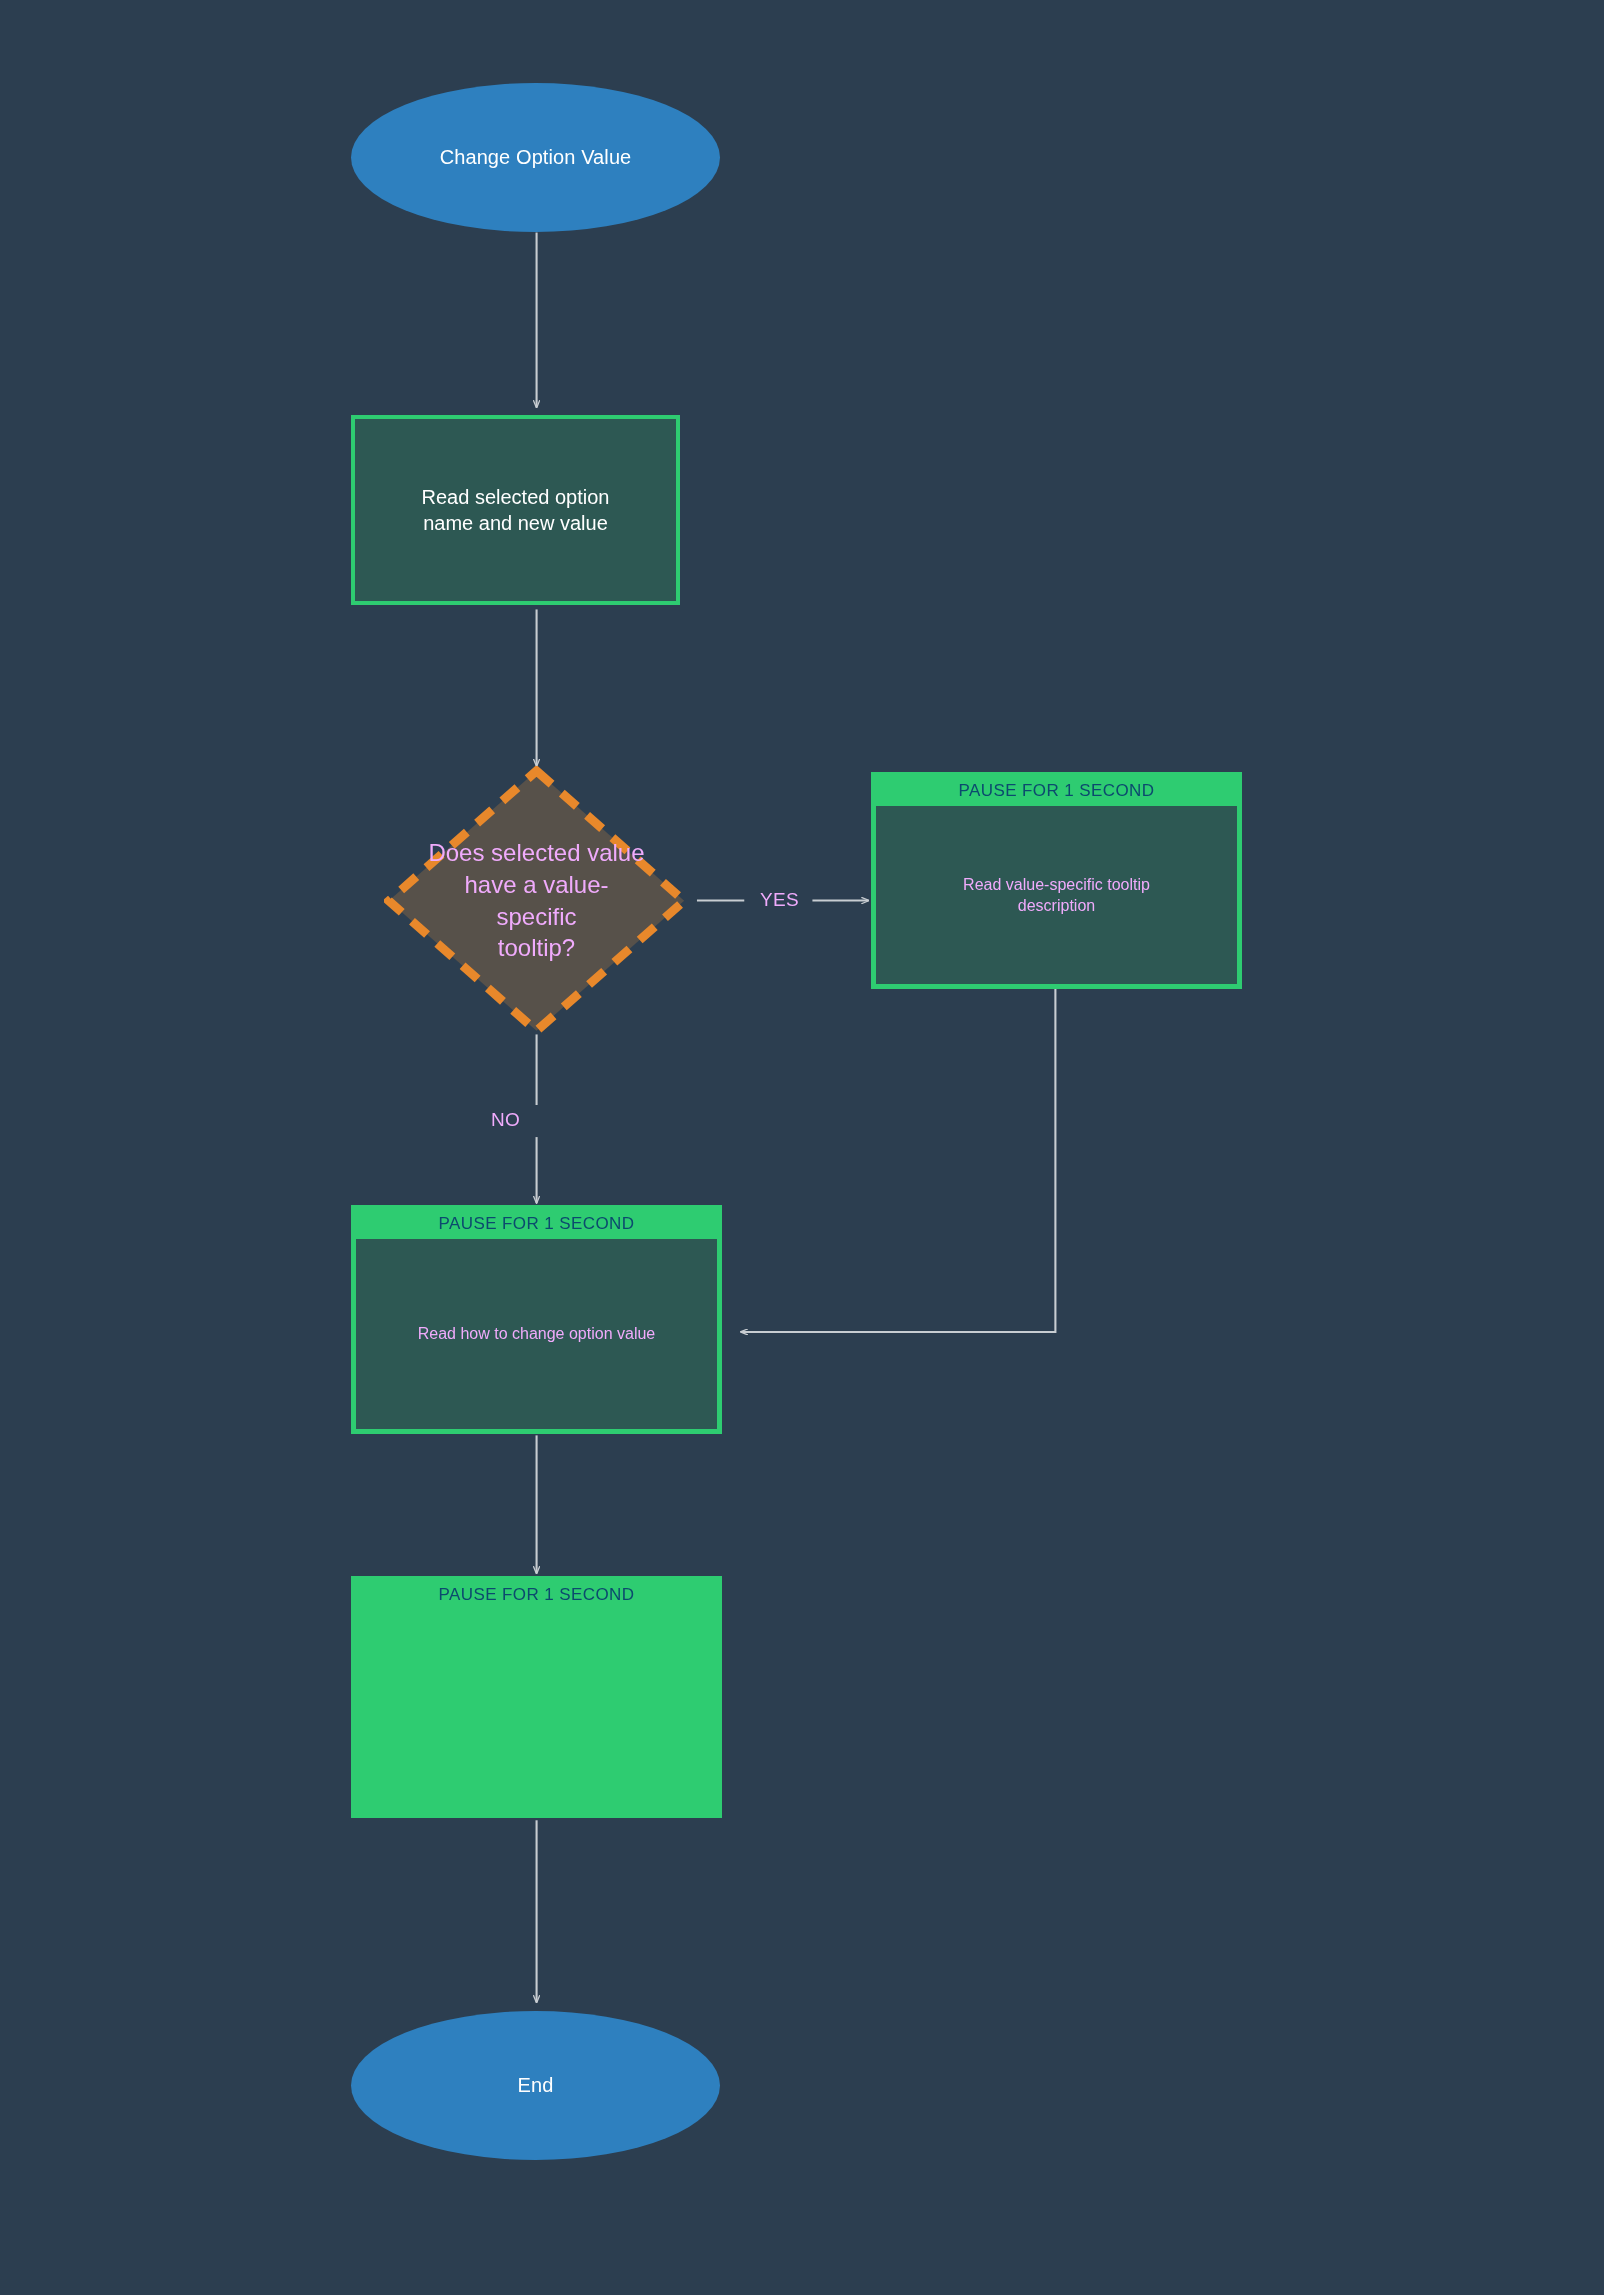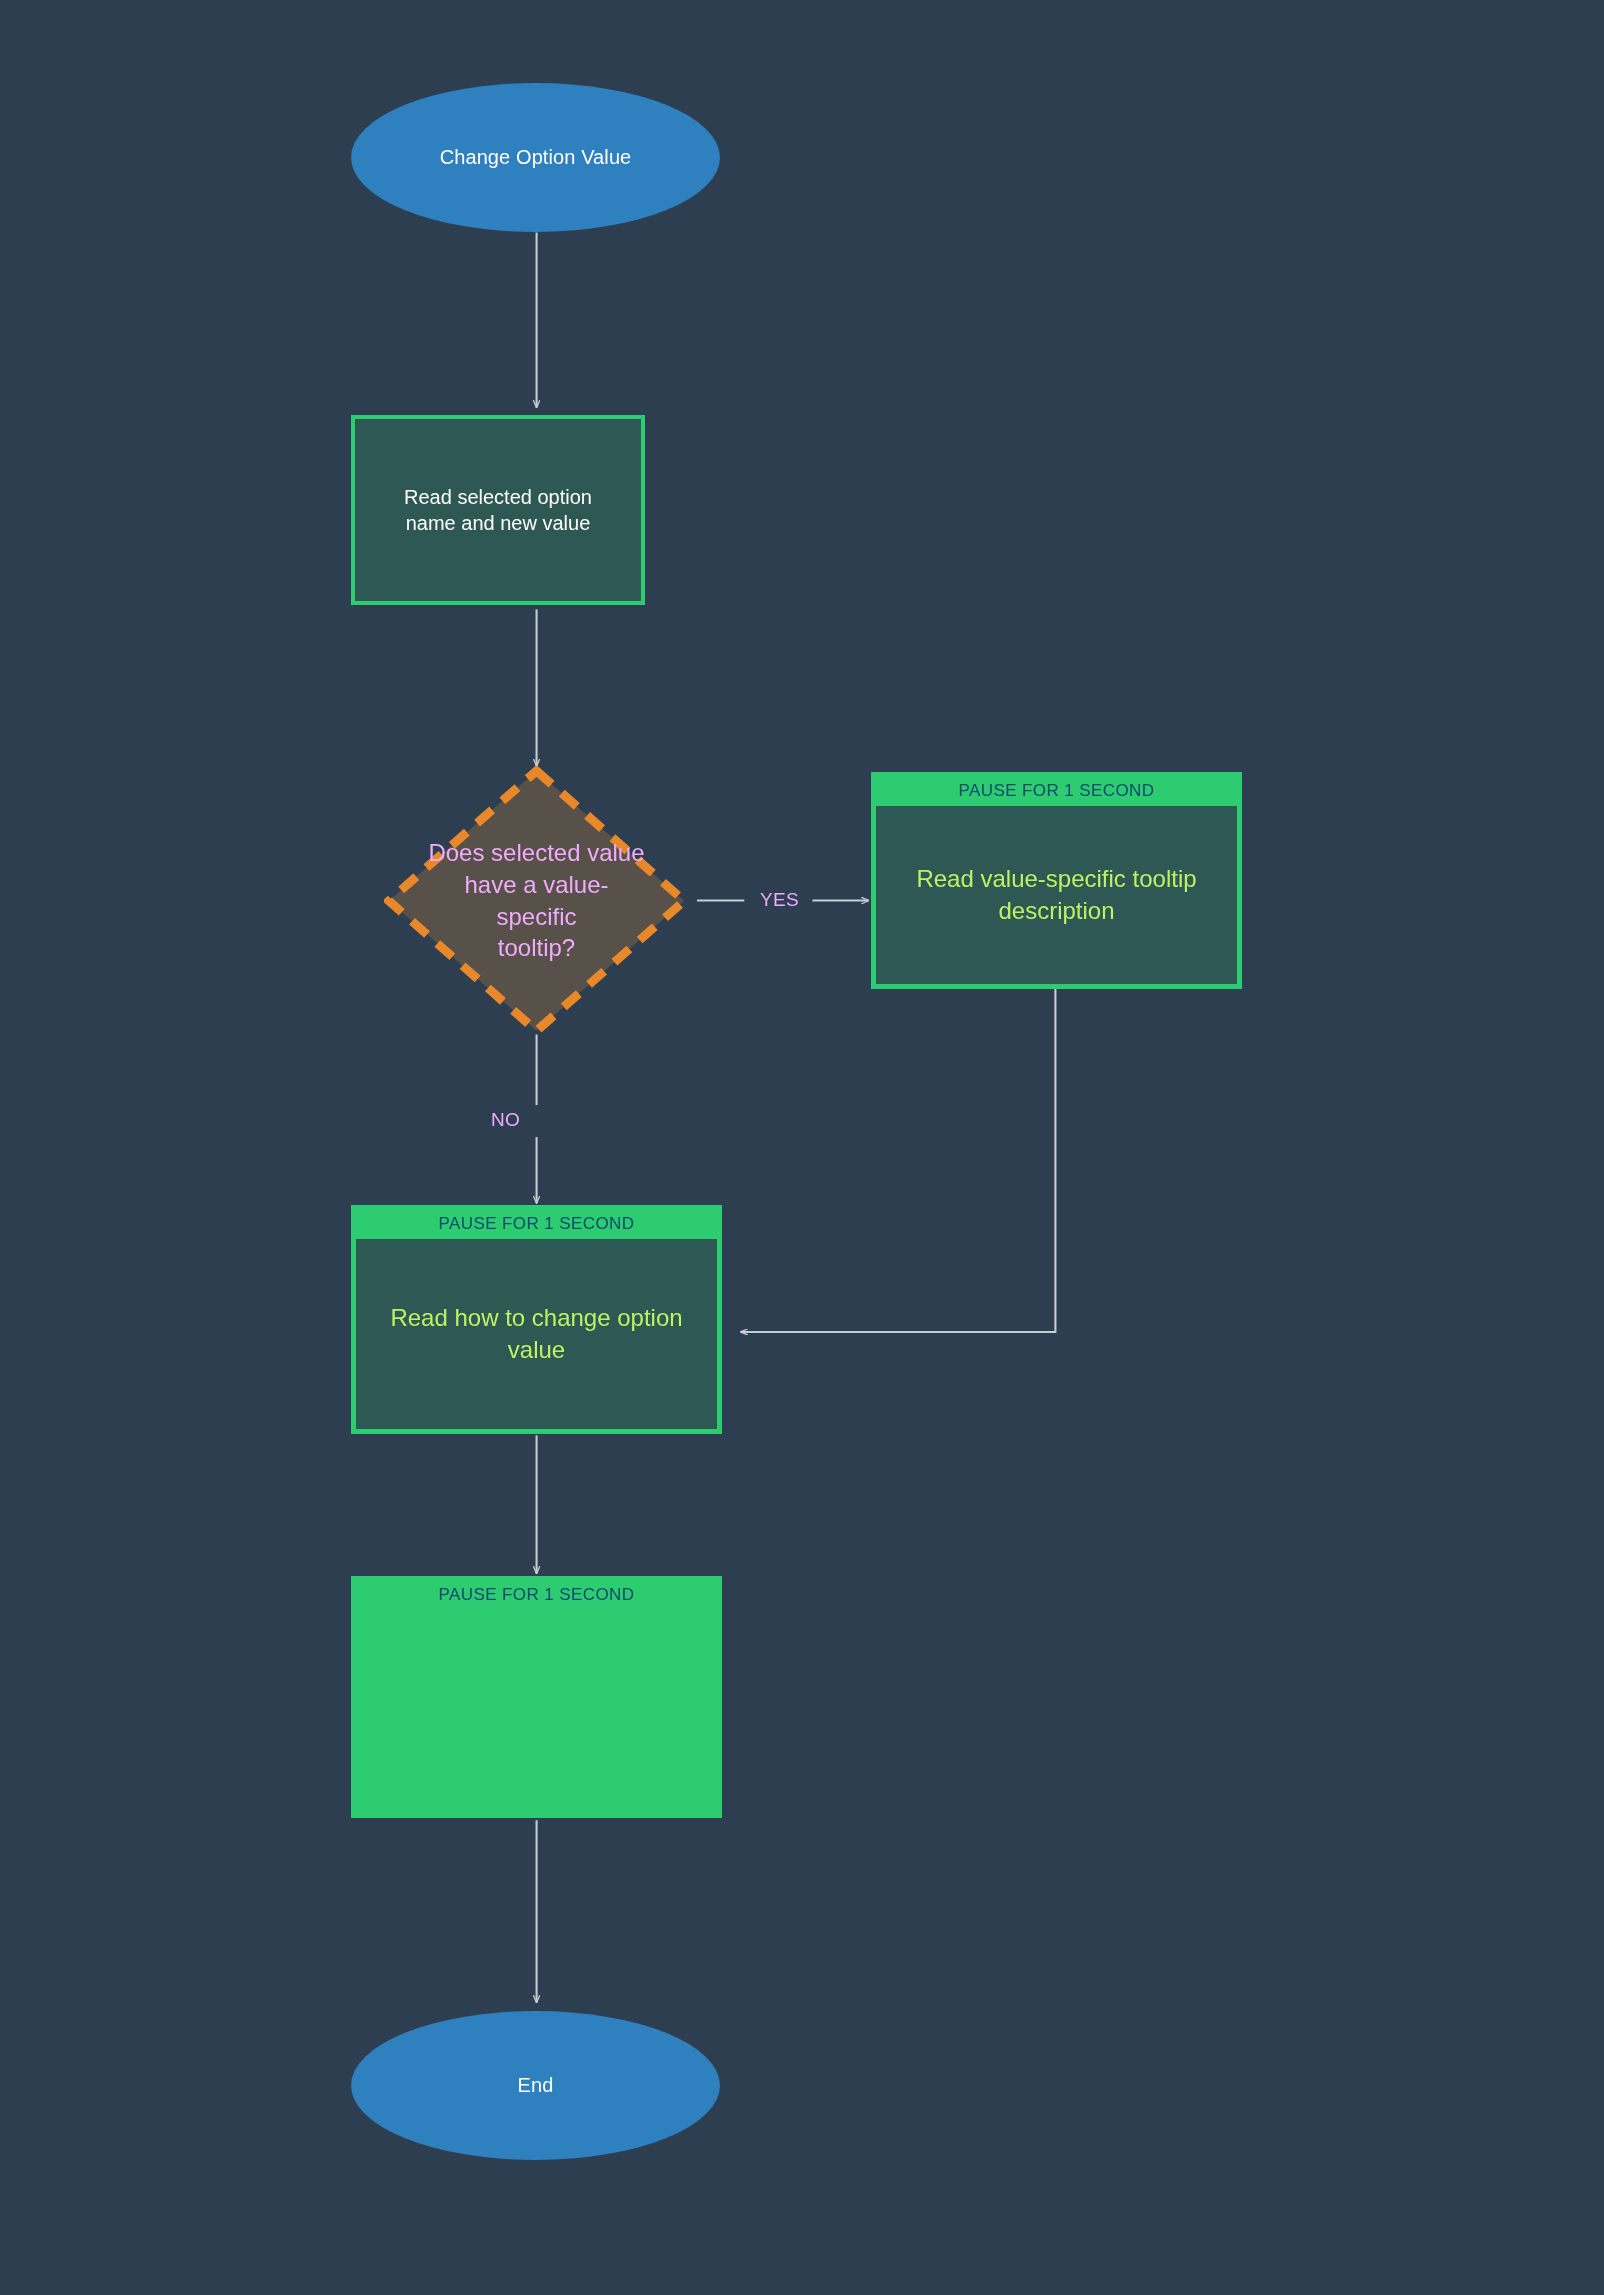--- a/index.html
+++ b/index.html
@@ -73,22 +73,22 @@
   }
   .process-head .head-body {
     flex: 1 1 auto;
     background: #2D5853;
     border: 0.8px solid #2ECC71;
     box-sizing: border-box;
     display: flex;
     align-items: center;
     justify-content: center;
     text-align: center;
-    color: #bef264;
-    font-size: 24px;
+    color: #f0abfc;
+    font-size: 16px;
     line-height: 1.32;
     padding: 4.8px 13px;
   }
   .process-head.pad-bottom {
     border-bottom: 4px solid #2ECC71;
   }
 
   
   .decision-wrap {
     position: absolute;
@@ -146,21 +146,21 @@
 
   <line x1="669" y1="1790" x2="669" y2="1962" stroke="#C8CDD2" stroke-width="2.6" marker-end="url(#arrowhead)"></line>
 
   <line x1="669" y1="2270" x2="669" y2="2497" stroke="#C8CDD2" stroke-width="2.6" marker-end="url(#arrowhead)"></line>
 </svg>
 
 <div class="node terminator" style="left:351px; top:83px; width:369px; height:149px;">
   <span>Change Option Value</span>
 </div>
 
-<div class="node process" style="left:351px; top:415px; width:294px; height:190px;">
+<div class="node process" style="left:351px; top:415px; width:329px; height:190px;">
   <span>
     <span>Read selected option</span><br>
     <span>name and new value</span>
   </span>
 </div>
 
 <div class="decision-wrap" style="left:384px; top:766px; width:305px; height:269px;">
   <svg class="diamond-svg" viewBox="0 0 380 336" xmlns="http://www.w3.org/2000/svg">
     <polygon points="190,6 374,168 190,330 6,168" fill="#57514A" stroke="#E8882B" stroke-width="11" stroke-dasharray="25 17" stroke-linecap="butt"></polygon>
   </svg>

